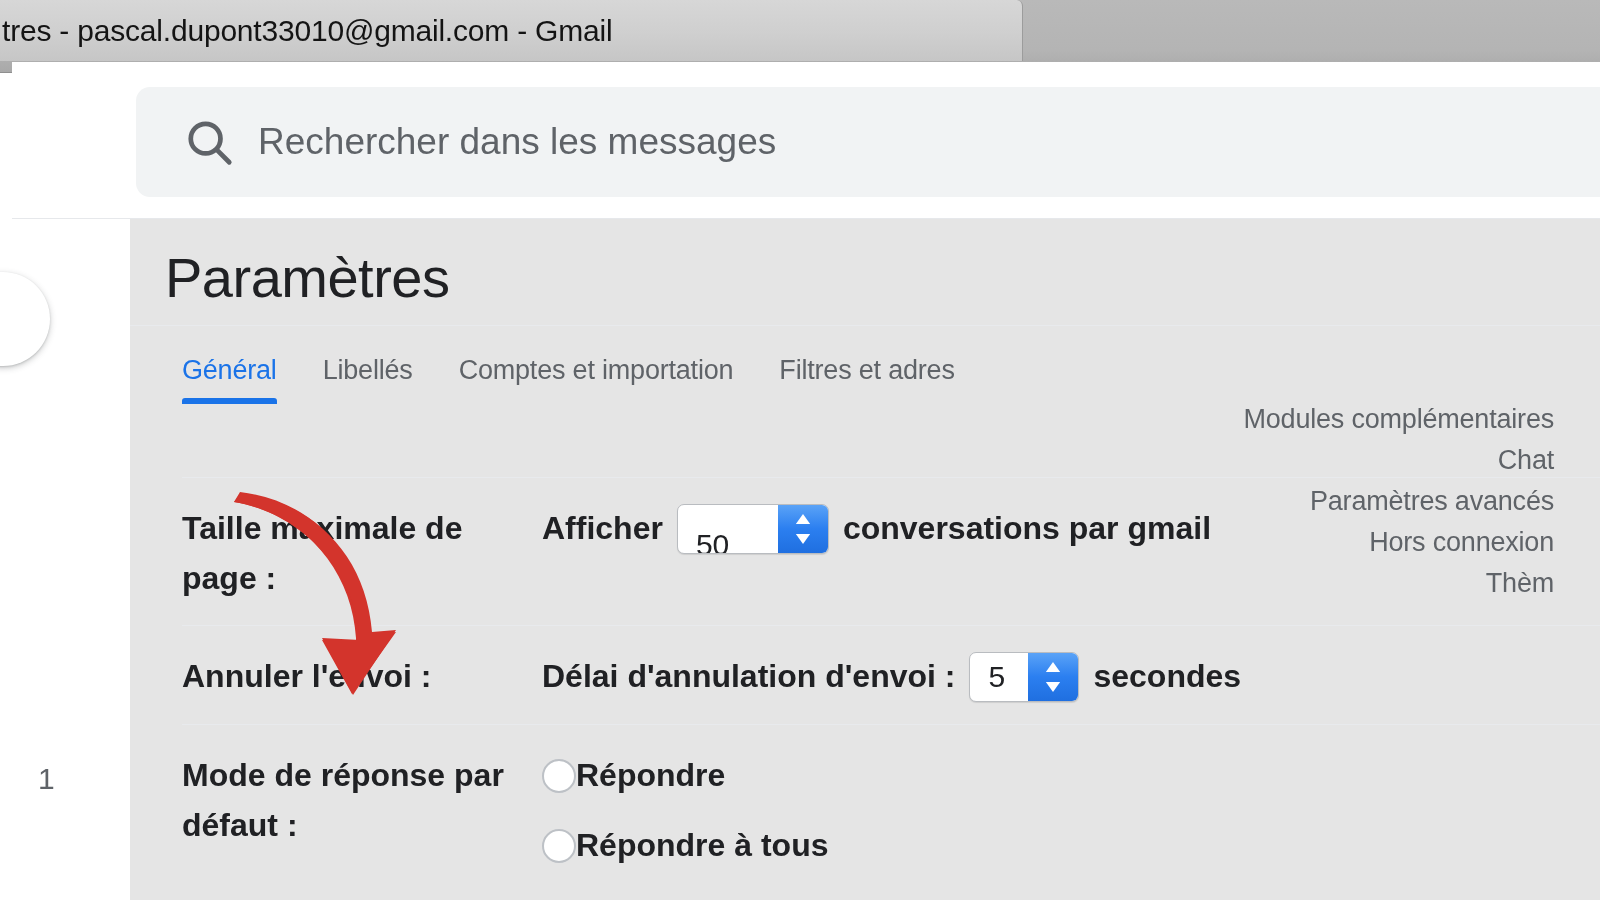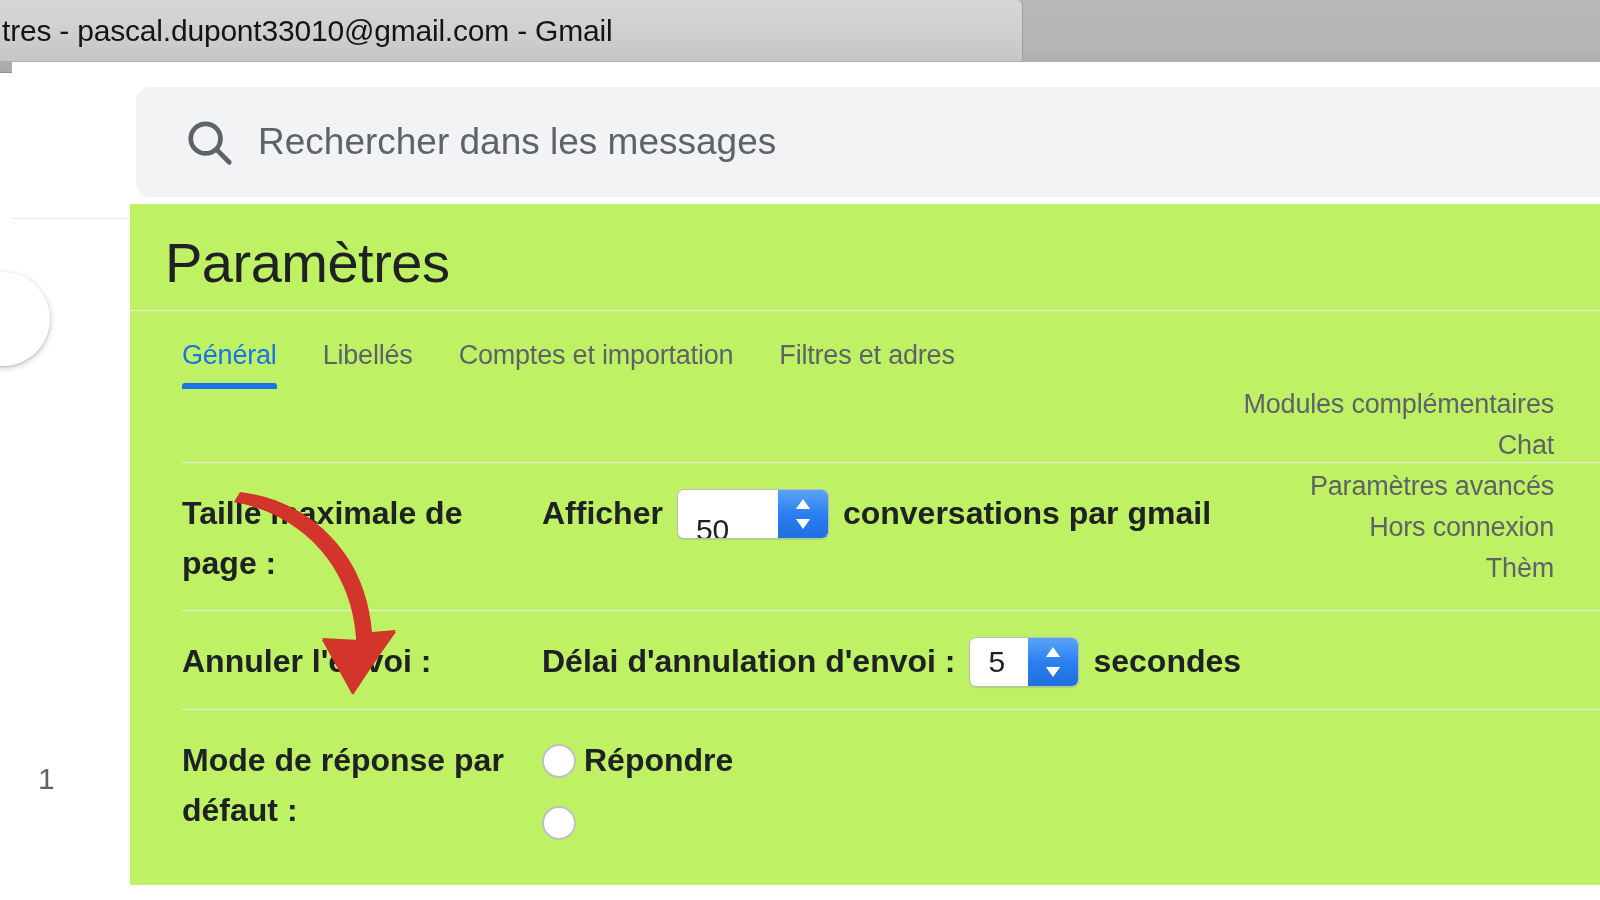--- a/index.html
+++ b/index.html
@@ -62,22 +62,22 @@
   
   .compose-circle {
     position: absolute; left: -44px; top: 272px;
     width: 94px; height: 94px; border-radius: 50%;
     background: #fff;
     box-shadow: 0 2px 6px rgba(60,64,67,.28), 0 1px 2px rgba(60,64,67,.18);
   }
 
   
   .settings-panel {
-    position: absolute; left: 130px; top: 204px; width: 1470px; height: 681px;
-    background: #bef264;
+    position: absolute; left: 130px; top: 219px; width: 1470px; height: 681px;
+    background: #e5e5e5;
   }
   .page-title {
     position: absolute; left: 35px; top: 26px;
     font-size: 56px; font-weight: 400; color: #202124;
     letter-spacing: -0.5px;
     white-space: nowrap;
   }
   .title-divider {
     position: absolute; left: 0; top: 106px; width: 1470px; height: 1px;
     background: #e8eaed;
@@ -152,21 +152,21 @@
     background: linear-gradient(180deg, #5aa3f7 0%, #2b7ff0 50%, #1f6fe0 100%);
     display: flex; align-items: center; justify-content: center;
     flex: none;
   }
   .mac-select .sel-arrows svg { width: 22px; height: 34px; display:block; }
   .sel-wide .sel-value { min-width: 100px; margin-top: 32px; }
   .sel-narrow .sel-value { min-width: 58px; }
 
   
   .radio-list { display: flex; flex-direction: column; gap: 20px; }
-  .radio-item { display: flex; align-items: center; gap: 8px; }
+  .radio-item { display: flex; align-items: center; gap: 0; }
   .radio-dot {
     width: 34px; height: 34px; border-radius: 50%;
     border: 2px solid #bdc1c6; background: #fff; flex: none;
   }
   .radio-label { font-size: 32px; font-weight: 700; color: #202124; }
 
   
   .page-number {
     position: absolute; left: 38px; top: 762px;
     font-size: 30px; color: #5f6368;
@@ -264,20 +264,21 @@
       <div class="settings-row">
         <div class="row-label">Mode de réponse par défaut :</div>
         <div class="row-control">
           <div class="radio-list">
             <div class="radio-item">
               <span class="radio-dot"></span>
               <span class="radio-label">Répondre</span>
             </div>
             <div class="radio-item">
               <span class="radio-dot"></span>
+              <span class="radio-label">Répondre à tous</span>
             </div>
           </div>
         </div>
       </div>
 
     </div>
   </div>
 
   <div class="page-number">1</div>
 

